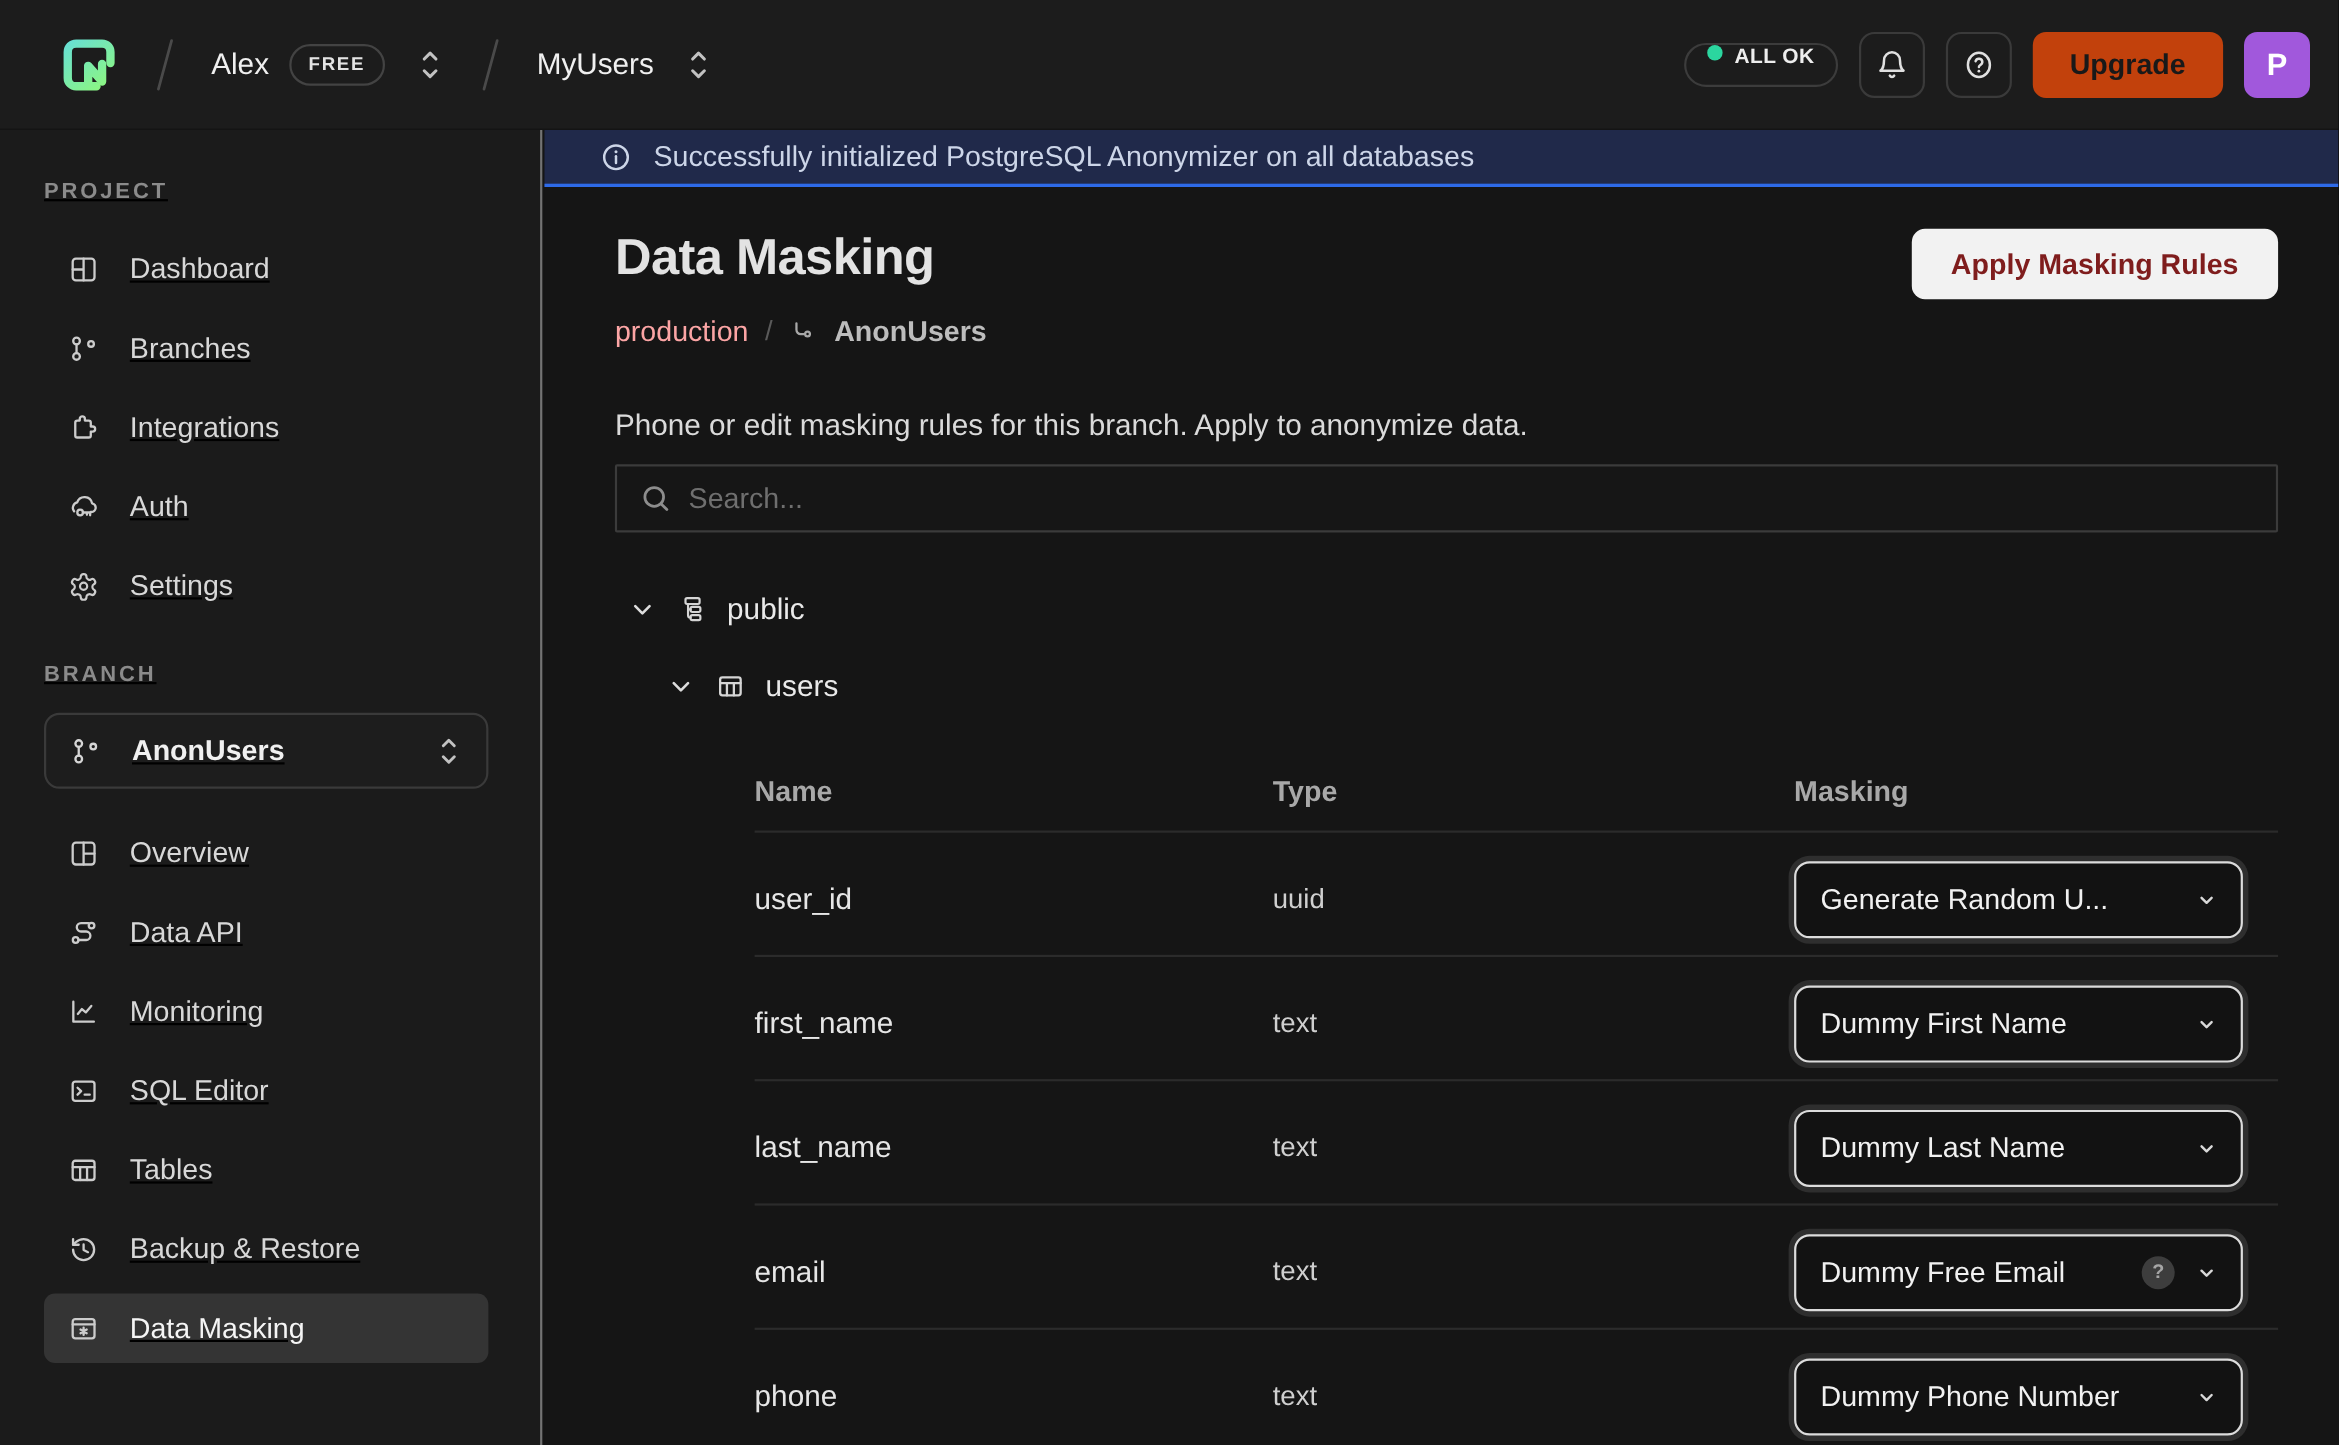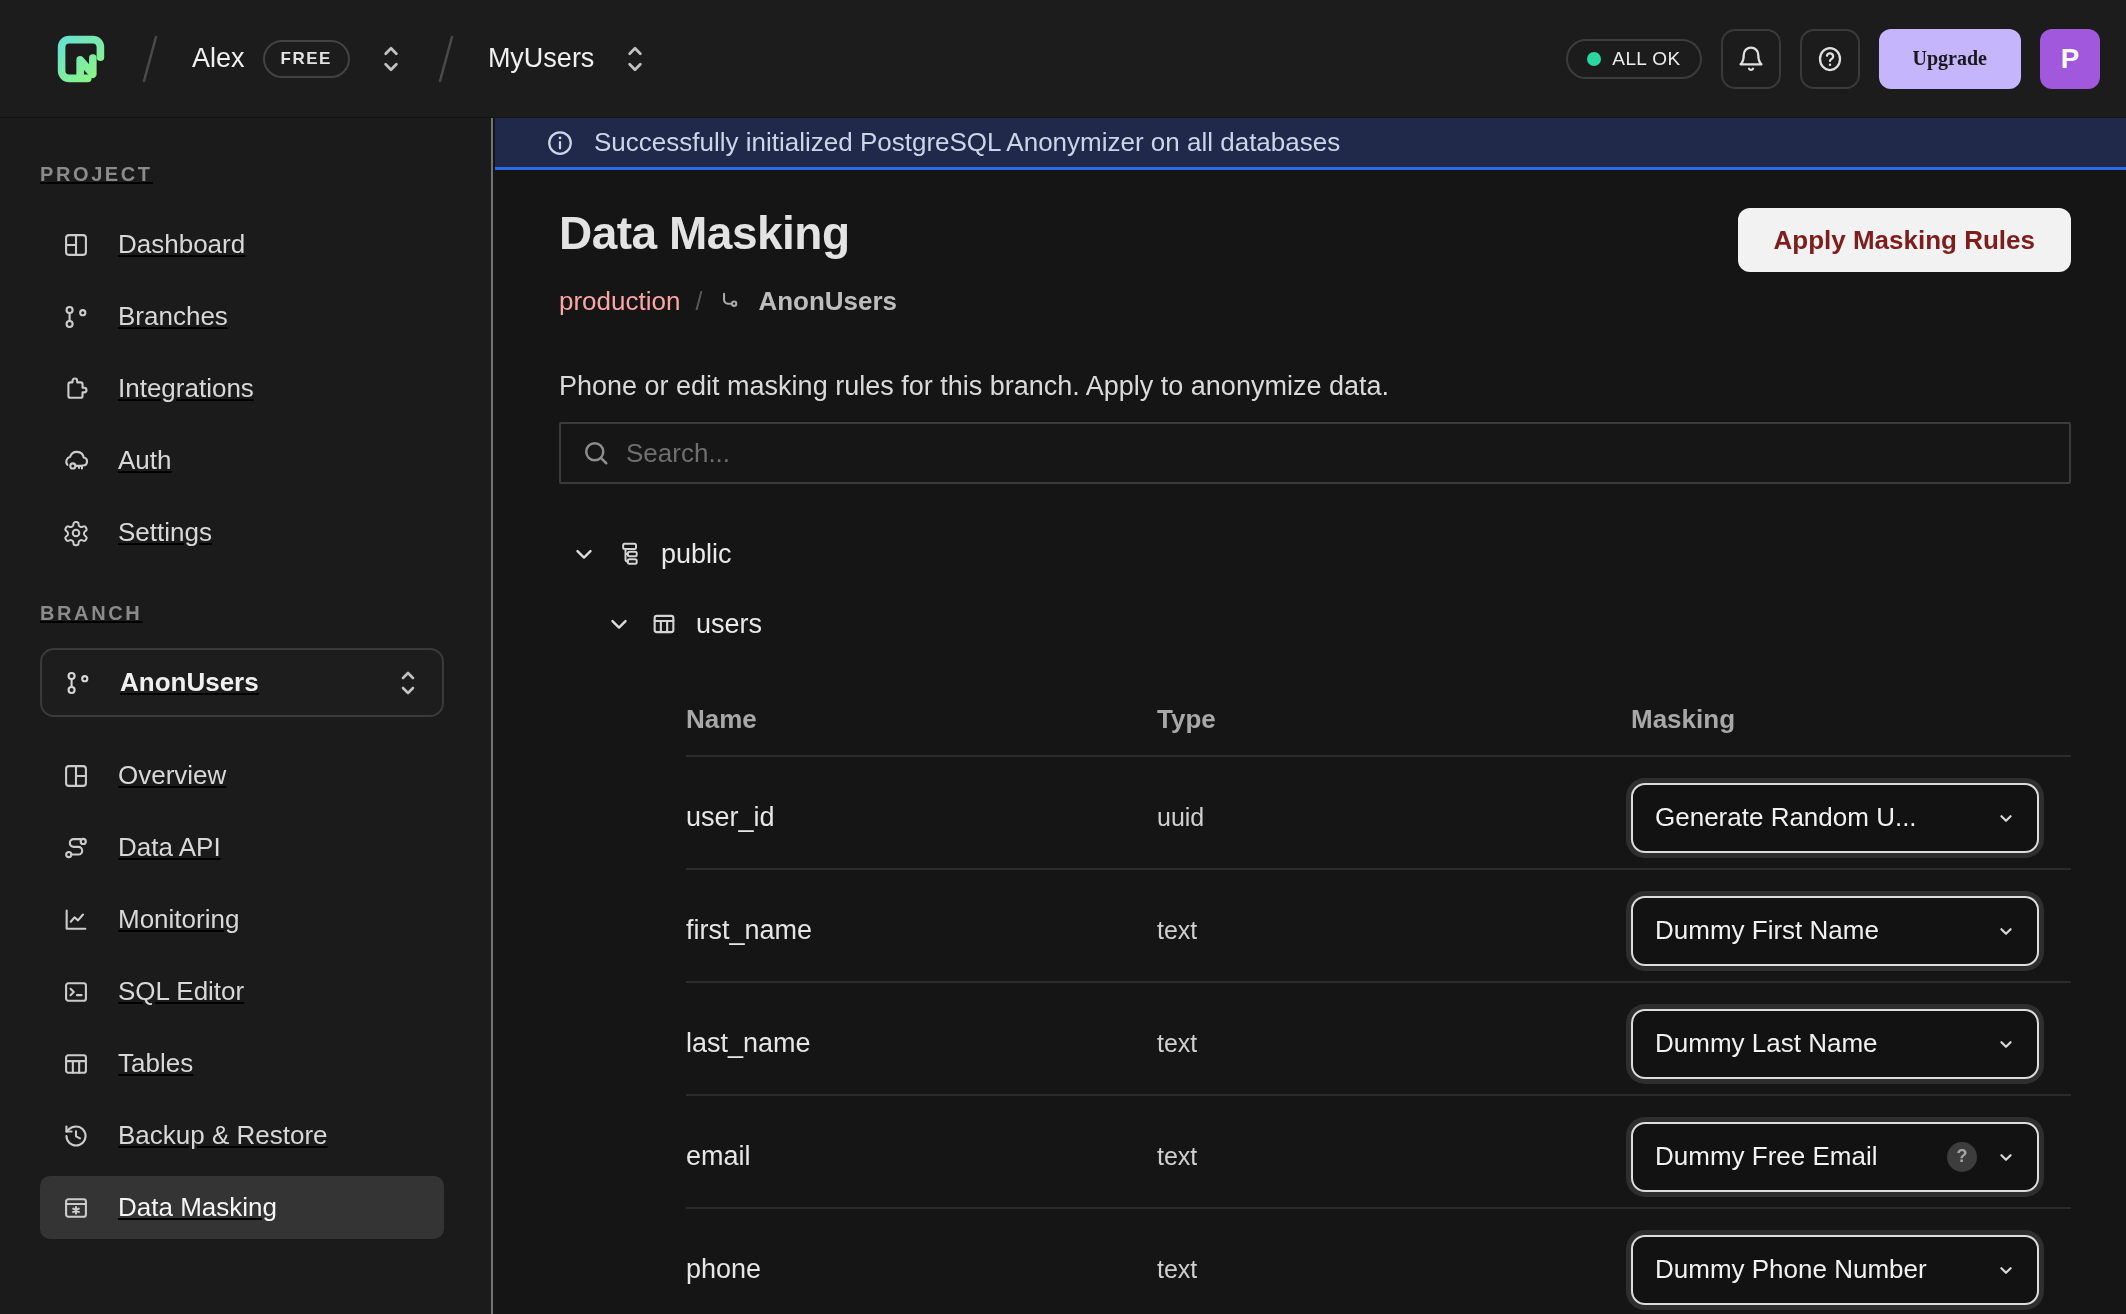--- a/index.html
+++ b/index.html
@@ -25,33 +25,33 @@
   .switcher { display:flex; align-items:center; cursor:pointer; }
   .org-name { font-size:27px; color:#f0f0f0; font-weight:500; }
   .plan-pill {
     margin-left:18px; border:2px solid #434343; border-radius:999px;
     padding:7px 16px; font-size:17px; font-weight:700; letter-spacing:1.5px; color:#e3e3e3;
   }
   .updown { margin-left:28px; color:#c2c2c2; }
   .h-right { display:flex; align-items:center; gap:19px; }
   .status-pill {
     height:40px; border:2px solid #3c3c3c; border-radius:999px;
-    display:flex; align-items:center; gap:11px; padding:0 19px;
-    font-size:19px; font-weight:400; color:#ededed; letter-spacing:.4px; cursor:pointer;
+    display:flex; align-items:flex-start; gap:11px; padding:0 19px;
+    font-size:19px; font-weight:700; color:#ededed; letter-spacing:.4px; cursor:pointer;
   }
   .status-dot { width:14px; height:14px; border-radius:50%; background:var(--status-dot,#2bd69f); }
   .icon-btn {
     width:60px; height:60px; border:2px solid #3a3a3a; border-radius:14px;
     display:flex; align-items:center; justify-content:center; color:#e0e0e0;
     background:transparent; cursor:pointer;
   }
   .upgrade-btn {
-    height:60px; padding:0 34px; background:#c4b5fd; color:#191919;
-    font-size:20px; font-weight:600; border-radius:12px; border:none;
-    display:flex; align-items:center; cursor:pointer; font-family:Liberation Serif, serif;
+    height:60px; padding:0 34px; background:#c2410c; color:#191919;
+    font-size:26px; font-weight:600; border-radius:12px; border:none;
+    display:flex; align-items:center; cursor:pointer; font-family:Liberation Sans, sans-serif;
   }
   .avatar {
     width:60px; height:60px; border-radius:12px; background:var(--avatar-purple,#a158dc);
     color:#fff; font-size:28px; font-weight:600;
     display:flex; align-items:center; justify-content:center; cursor:pointer;
   }
 
   
   .sidebar {
     position:absolute; top:118px; left:0; bottom:0; width:493px;

